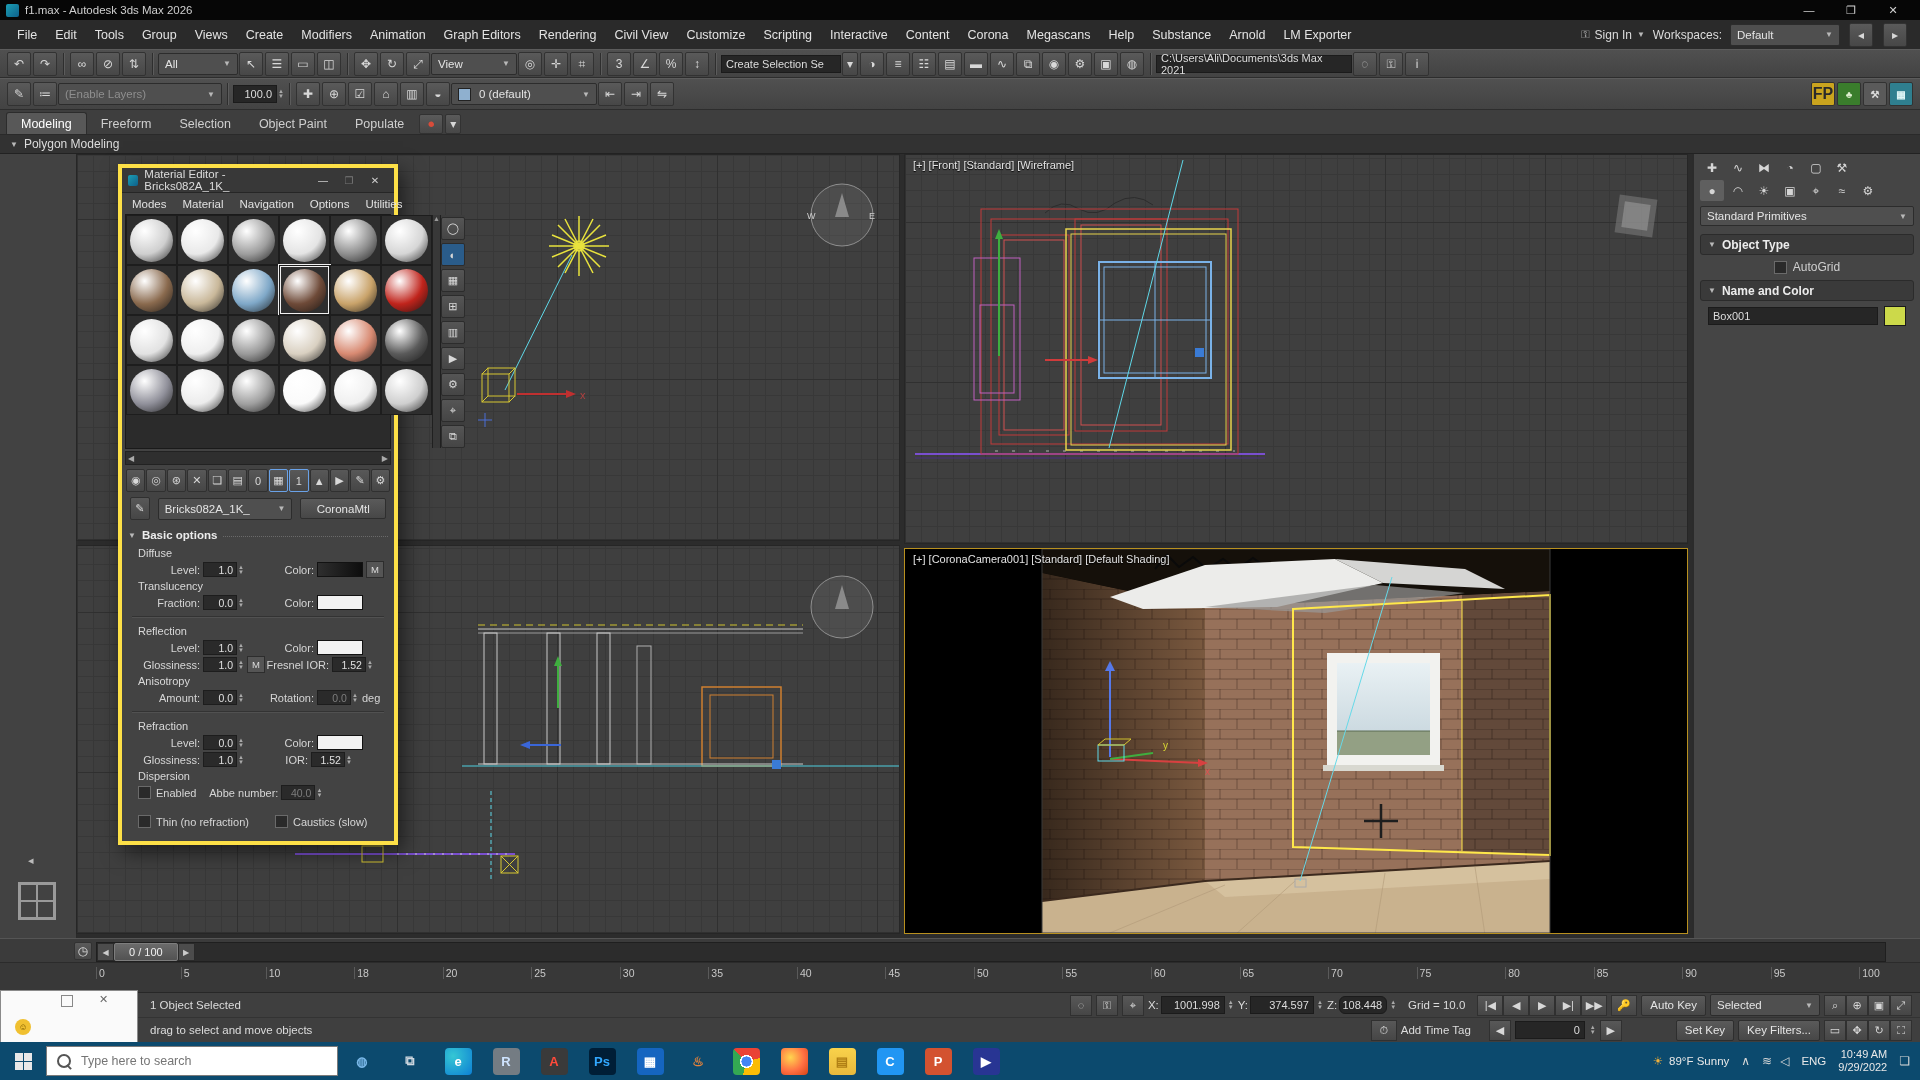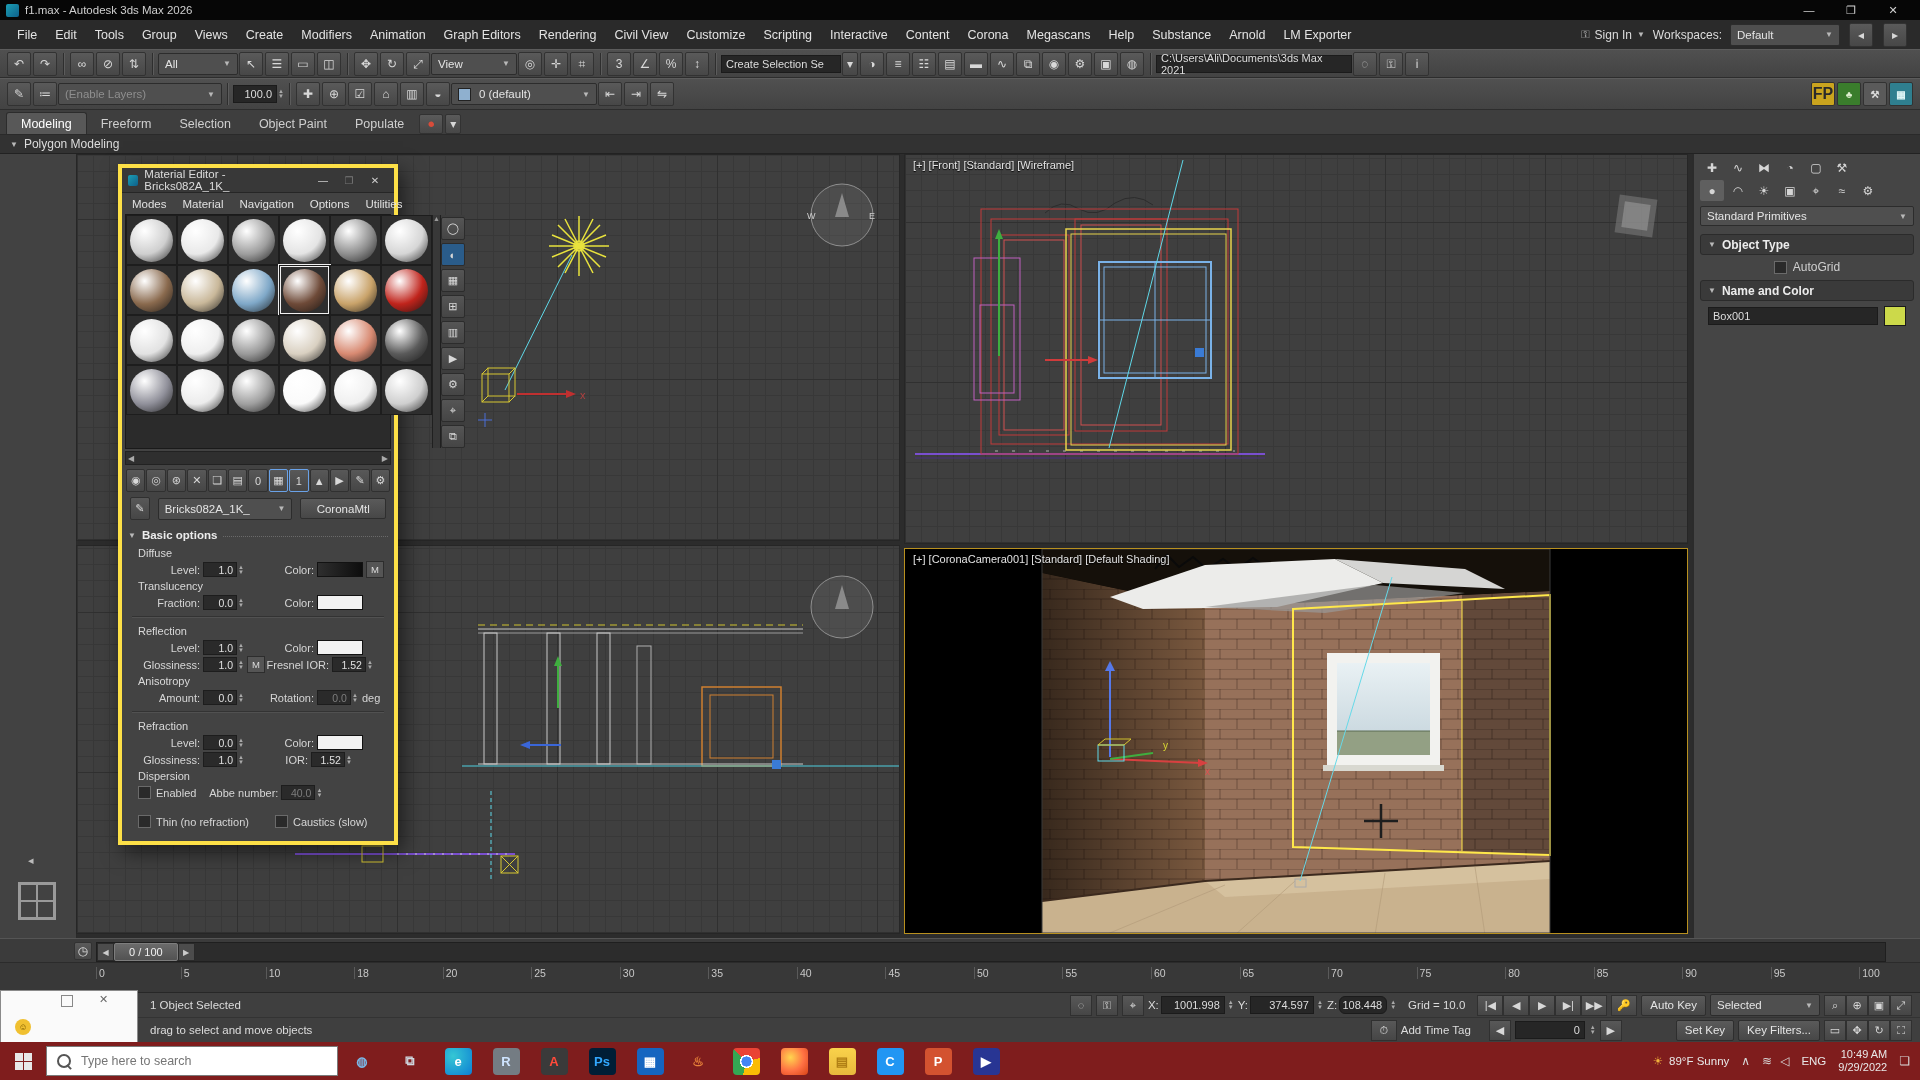--- a/index.html
+++ b/index.html
@@ -76,21 +76,21 @@
   
   #status1{left:0;top:992px;width:1920px;height:25px;background:#3f3f3f;border-top:1px solid #272727;display:flex;align-items:center;padding:0 8px 0 150px;box-sizing:border-box;font-size:11.5px;}
   #status2{left:0;top:1017px;width:1920px;height:25px;background:#3f3f3f;border-top:1px solid #333;display:flex;align-items:center;padding:0 8px 0 150px;box-sizing:border-box;font-size:11.5px;}
   .sright{margin-left:auto;display:flex;align-items:center;gap:4px;}
   .coord{display:flex;align-items:center;gap:2px;}
   .mini{left:0;top:990px;width:138px;height:53px;background:#fafafa;border:1px solid #8a8a8a;z-index:30;box-sizing:border-box;}
   .keybtn{height:19px;padding:0 8px;background:linear-gradient(#5a5a5a,#474747);border:1px solid #2e2e2e;border-radius:2px;display:flex;align-items:center;color:#e4e4e4;font-size:11.5px;white-space:nowrap;}
   .navico{width:20px;height:19px;display:inline-flex;align-items:center;justify-content:center;background:linear-gradient(#585858,#464646);border:1px solid #303030;color:#d8d8d8;font-size:11px;}
 
   
-  #taskbar{left:0;top:1042px;width:1920px;height:38px;background:#7f1d1d;display:flex;align-items:center;z-index:60;}
+  #taskbar{left:0;top:1042px;width:1920px;height:38px;background:#0c4a6e;display:flex;align-items:center;z-index:60;}
   #startbtn{width:46px;height:38px;display:flex;align-items:center;justify-content:center;}
   .winlogo{display:grid;grid-template-columns:8px 8px;grid-template-rows:8px 8px;gap:1px;}
   .winlogo span{background:#e8e8e8;}
   #searchbox{width:292px;height:30px;background:#ffffff;border:1px solid #7a7a7a;display:flex;align-items:center;gap:8px;padding:0 10px;box-sizing:border-box;}
   #searchbox input{border:none;outline:none;flex:1;font-size:12.5px;color:#333;font-family:"Liberation Sans",sans-serif;background:transparent;}
   .mag{width:10px;height:10px;border:2px solid #555;border-radius:50%;position:relative;}
   .mag::after{content:"";position:absolute;width:2px;height:6px;background:#555;left:9px;top:8px;transform:rotate(-45deg);}
   .app{width:27px;height:27px;border-radius:4px;display:flex;align-items:center;justify-content:center;font-weight:bold;font-size:13px;margin:0 10.5px;color:#fff;}
   #tray{margin-left:auto;display:flex;align-items:center;gap:12px;padding-right:10px;color:#e8e8e8;font-size:11.5px;}
   .timeblk{text-align:right;line-height:13px;font-size:11px;}

